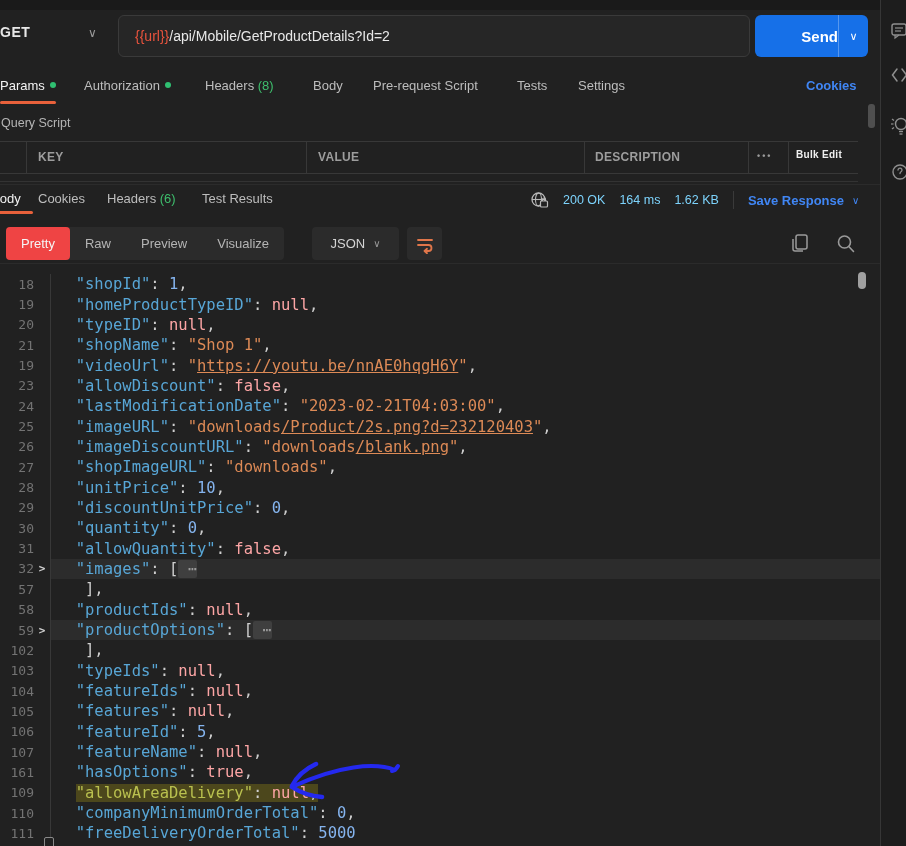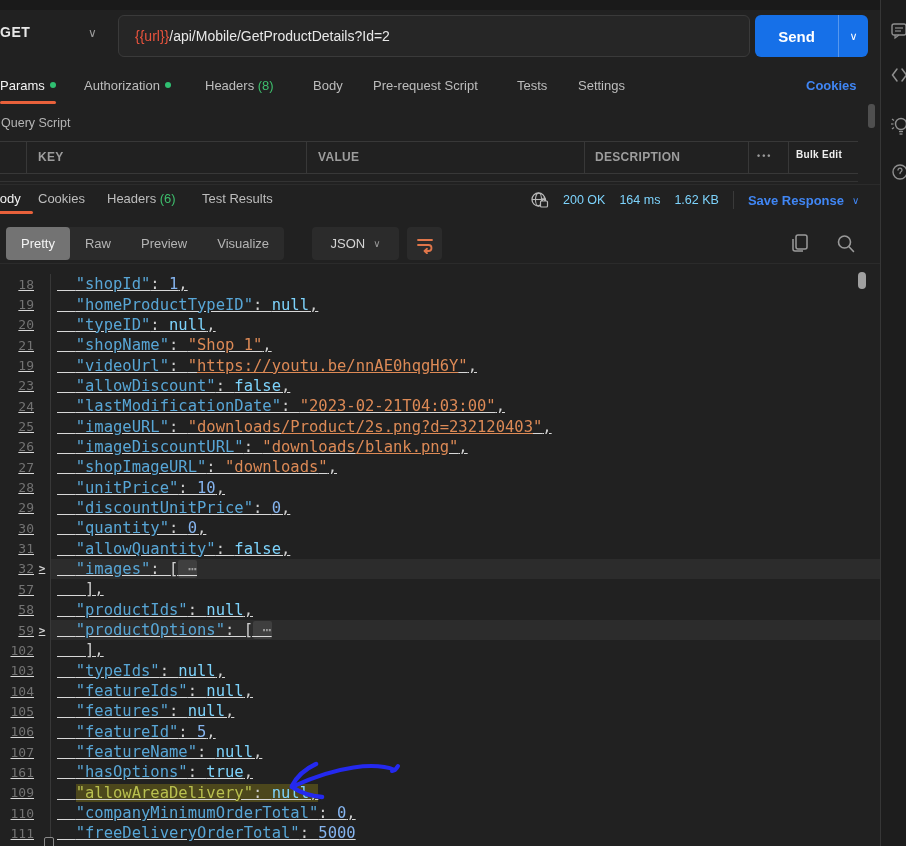--- a/index.html
+++ b/index.html
@@ -20,21 +20,21 @@
     left:118px; top:15px; width:632px; height:42px; background:#262626;
     border:1px solid #3a3a3a; border-radius:6px; display:flex; align-items:center;
     padding-left:16px; font-size:14px;
   }
   .urlvar { color:#e8533d; }
   .urlpath { color:#e8e8e8; }
   .sendbtn {
     left:755px; top:15px; width:113px; height:42px; background:#1670e8; border-radius:6px;
     display:flex; align-items:center; color:#fff;
   }
-  .send-label { flex:1; text-align:center; font-size:15px; font-weight:bold; }
+  .send-label { flex:1; text-align:right; font-size:15px; font-weight:bold; }
   .send-split { width:30px; height:100%; border-left:1px solid rgba(255,255,255,.28);
     display:flex; align-items:center; justify-content:center; font-size:11px; }
 
   
   .rtabs { left:0; top:78px; height:30px; width:880px; }
   .rtab { position:absolute; top:0; font-size:13px; color:#bdbdbd; white-space:nowrap; cursor:default; }
   .rtab .cnt { color:#3ebf6d; }
   .rtab.active { color:#f2f2f2; }
   .dot { display:inline-block; width:6px; height:6px; border-radius:50%; background:#2fbf71; margin-left:5px; vertical-align:2px; }
   .tab-underline { left:0; top:101px; width:56px; height:3px; background:#e8613b; border-radius:2px; }
@@ -64,44 +64,44 @@
   .meta .green { color:#7dd3fc; font-size:12.5px; }
   .meta-sep { width:1px; height:18px; background:#3a3a3a; }
   .save-resp { color:#4086f4; font-size:13px; font-weight:bold; display:flex; align-items:center; gap:8px; }
   .save-resp .chev { font-size:10px; font-weight:normal; }
 
   
   .vbar-border { left:0; top:263px; width:880px; height:1px; background:#2b2b2b; }
   .modegroup { left:6px; top:227px; height:33px; background:#2b2b2b; border-radius:4px;
     display:flex; align-items:center; font-size:13px; color:#b5b5b5; }
   .mode { padding:0 15px; height:33px; display:flex; align-items:center; border-radius:4px; }
-  .mode.active { background:#737373; color:#f5f5f5; }
+  .mode.active { background:#ef4444; color:#f5f5f5; }
   .langpill { left:312px; top:227px; width:87px; height:33px; background:#2b2b2b; border-radius:4px;
     display:flex; align-items:center; justify-content:center; gap:8px; font-size:13px; color:#d5d5d5; }
   .langpill .chev { color:#9a9a9a; font-size:10px; }
   .wrappill { left:407px; top:227px; width:35px; height:33px; background:#2b2b2b; border-radius:4px;
     display:flex; align-items:center; justify-content:center; }
   .copy-ic { left:788px; top:231px; } .search-ic { left:834px; top:231px; }
 
   
   .jsonarea { left:0; top:264px; width:880px; height:582px; padding-top:10px; }
-  .jrow { display:flex; height:20.35px; align-items:center;text-decoration:underline; }
+  .jrow { display:flex; height:20.35px; align-items:center; }
   .jrow.dim .code { background:#2c2c2c; }
   .lnum { width:34px; text-align:right; color:#737373; font:13px "DejaVu Sans Mono", monospace; flex:none; }
   .fold { width:16px; text-align:center; color:#cfcfcf; font:bold 11px "DejaVu Sans Mono", monospace; flex:none; }
   .code { flex:1; border-left:1px solid #383838; padding-left:6px; white-space:pre;
     font:15.5px "DejaVu Sans Mono", monospace; height:100%; display:flex; align-items:center; }
   .code span { white-space:pre; }
   .k { color:#58a6d6; }
   .kh { color:#b9c04f; }
   .p { color:#cfcfcf; }
   .s { color:#dd8a56; }
   .u { color:#dd8a56; text-decoration:underline; }
   .n { color:#85b4ee; }
-  .b { color:#7dd3fc; }
+  .b { color:#fca5a5; }
   .e { color:#9a9a9a; background:#3f3f3f; border-radius:2px; }
   .mark { background:#4c471c; display:inline-flex; }
   .jscroll { left:858px; top:272px; width:8px; height:17px; background:#a0a0a0; border-radius:4px; }
   .bottom-glyph { left:44px; top:837px; width:10px; height:12px; border:1.5px solid #8a8a8a; border-radius:2px; background:#212121; }
 
   
   .arrow-svg { left:280px; top:752px; width:125px; height:52px; z-index:6; }
 
   
   .rail { left:880px; top:0; width:26px; height:846px; background:#1d1d1d; border-left:1px solid #363636; }

